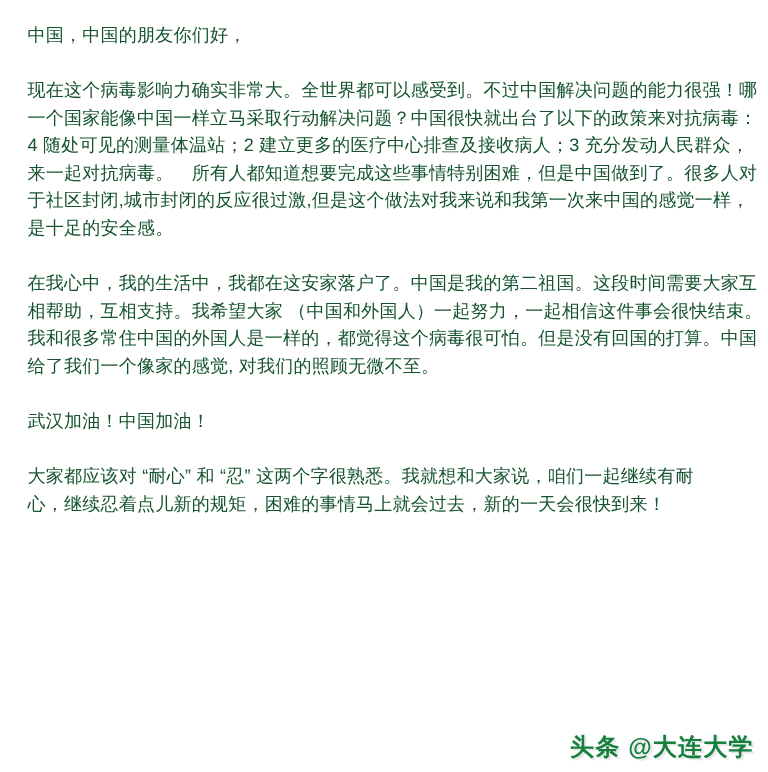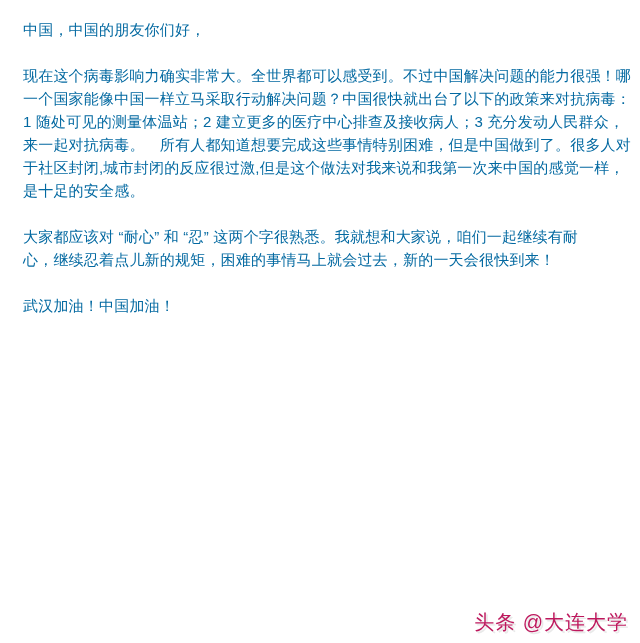--- a/index.html
+++ b/index.html
@@ -14,44 +14,48 @@
     position: relative;
     width: 640px;
     height: 643px;
     padding: 18px 4px 0 23px;
     background: #ffffff;
   }
   .doc p {
     white-space: pre-line;
     font-size: 15px;
     line-height: 23px;
-    color: #0369a1;
+    color: #14532d;
     margin: 0 0 23px 0;
     letter-spacing: 0.2px;
   }
   .watermark {
     position: absolute;
     right: 12px;
     top: 609px;
     font-size: 20px;
-    font-weight: normal;
-    color: #be185d;
+    font-weight: bold;
+    color: #15803d;
     letter-spacing: 1px;
     text-shadow: 2px 2px 0 #e9e9e9, 1px 1px 0 #f5f5f5;
     white-space: nowrap;
   }
 </style>
 </head>
 <body>
 
 <div class="doc">
   <p>中国，中国的朋友你们好，</p>
   <p>现在这个病毒影响力确实非常大。全世界都可以感受到。不过中国解决问题的能力很强！哪
 一个国家能像中国一样立马采取行动解决问题？中国很快就出台了以下的政策来对抗病毒：
-1 随处可见的测量体温站；2 建立更多的医疗中心排查及接收病人；3 充分发动人民群众，
+4 随处可见的测量体温站；2 建立更多的医疗中心排查及接收病人；3 充分发动人民群众，
 来一起对抗病毒。　所有人都知道想要完成这些事情特别困难，但是中国做到了。很多人对
 于社区封闭,城市封闭的反应很过激,但是这个做法对我来说和我第一次来中国的感觉一样，
 是十足的安全感。</p>
+  <p>在我心中，我的生活中，我都在这安家落户了。中国是我的第二祖国。这段时间需要大家互
+相帮助，互相支持。我希望大家 （中国和外国人）一起努力，一起相信这件事会很快结束。
+我和很多常住中国的外国人是一样的，都觉得这个病毒很可怕。但是没有回国的打算。中国
+给了我们一个像家的感觉, 对我们的照顾无微不至。</p>
+  <p>武汉加油！中国加油！</p>
   <p>大家都应该对 “耐心” 和 “忍” 这两个字很熟悉。我就想和大家说，咱们一起继续有耐
 心，继续忍着点儿新的规矩，困难的事情马上就会过去，新的一天会很快到来！</p>
-  <p>武汉加油！中国加油！</p>
   <div class="watermark">头条 @大连大学</div>
 </div>
 
 </body></html>

